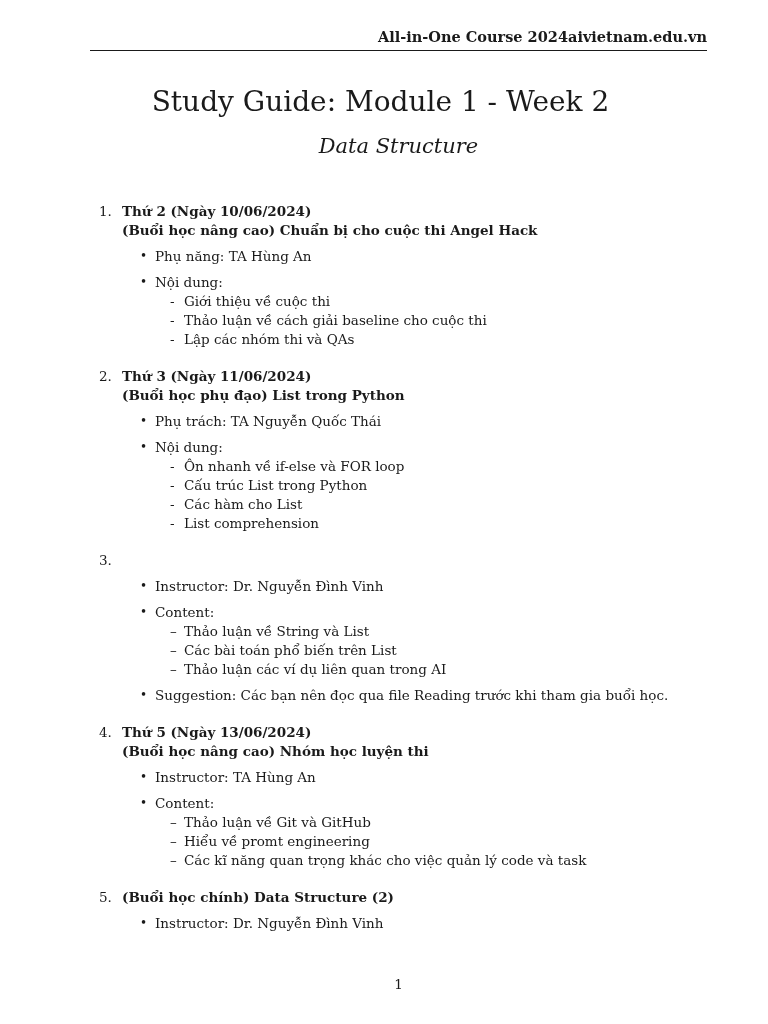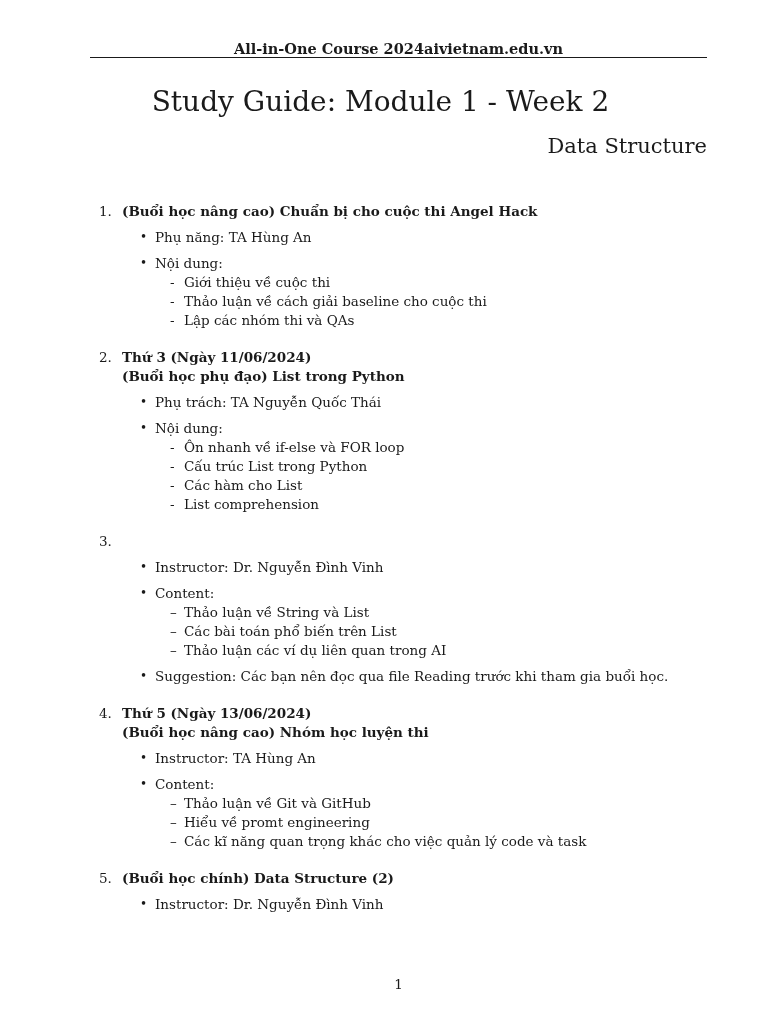--- a/index.html
+++ b/index.html
@@ -9,47 +9,49 @@
     height: 1024px;
     margin: 0 auto;
     background: #ffffff;
     color: #1a1a1a;
     font-family: "DejaVu Serif", "Liberation Serif", serif;
     overflow: hidden;
   }
   .header {
     position: absolute;
     left: 90px;
-    top: 41px;
+    top: 29px;
     width: 617px;
     display: flex;
-    justify-content: center;
+    justify-content: flex-end;
     font-weight: bold;
     font-size: 14.5px;
     line-height: 16px;
+    padding-bottom: 5px;
     border-bottom: 1.5px solid #1a1a1a;
   }
   .title {
     position: absolute;
     top: 85px;
     left: 72px;
     width: 617px;
     text-align: center;
     font-size: 28px;
     line-height: 34px;
     font-weight: normal;
   }
   .subtitle {
     position: absolute;
     top: 133px;
     left: 90px;
     width: 617px;
-    text-align: right;
+    text-align: center;
     font-size: 21px;
     line-height: 26px;
+    font-style: italic;
   }
   .sessions {
     position: absolute;
     left: 99px;
     top: 202px;
     width: 650px;
     font-size: 13.5px;
     line-height: 19px;
   }
   .session + .session { margin-top: 18px; }
@@ -83,20 +85,21 @@
 
   <div class="title">Study Guide: Module 1 - Week 2</div>
 
   <div class="subtitle">Data Structure</div>
 
   <div class="sessions" id="session-list">
       <div class="session">
         <div class="session-head">
           <span class="session-num">1.</span>
           <div class="session-heading">
+            <div>Thứ 2 (Ngày 10/06/2024)</div>
             <div>(Buổi học nâng cao) Chuẩn bị cho cuộc thi Angel Hack</div>
           </div>
         </div>
         <div class="bullet-row">
           <span class="bullet-marker">•</span>
           <div class="bullet-text">Phụ năng: TA Hùng An</div>
         </div>
         <div class="bullet-row">
           <span class="bullet-marker">•</span>
           <div class="bullet-text">Nội dung:</div>

